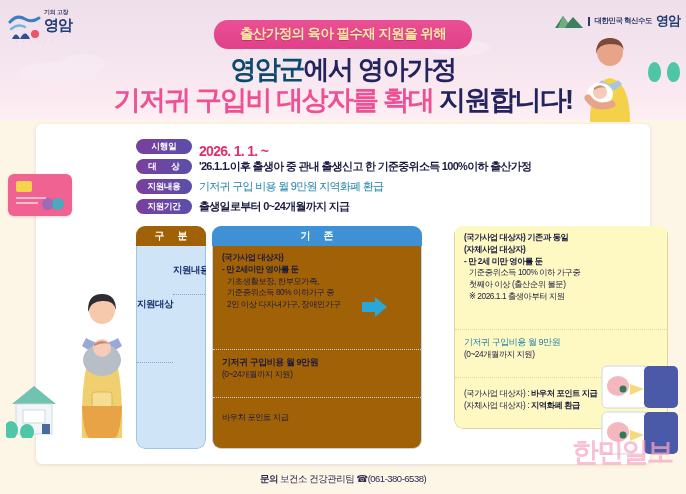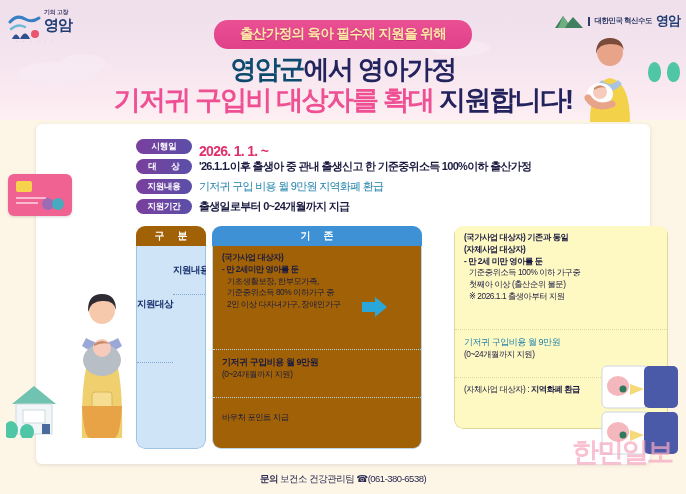--- a/index.html
+++ b/index.html
@@ -274,20 +274,23 @@
           <div class="bold">- 만 2세 미만 영아를 둔</div>
           <div class="ind">기준중위소득 100% 이하 가구중</div>
           <div class="ind">첫째아 이상 (출산순위 불문)</div>
           <div class="ind">※ 2026.1.1 출생아부터 지원</div>
         </div>
         <div class="blk b2">
           <div class="teal" style="font-size:9px">기저귀 구입비용 월 9만원</div>
           <div>(0~24개월까지 지원)</div>
         </div>
         <div class="blk b3">
+          <div style="padding-top:4px">
+            <span>(국가사업 대상자) : </span><span class="bold">바우처 포인트 지급</span>
+          </div>
           <div>
             <span>(자체사업 대상자) : </span><span class="bold">지역화폐 환급</span>
           </div>
         </div>
       </div>
     </div>
   </div>
 
   <svg class="arrow" viewBox="0 0 26 22">
     <path d="M0 6 L13 6 L13 1 L25 11 L13 21 L13 16 L0 16 Z" fill="#2aa7d8"></path>

